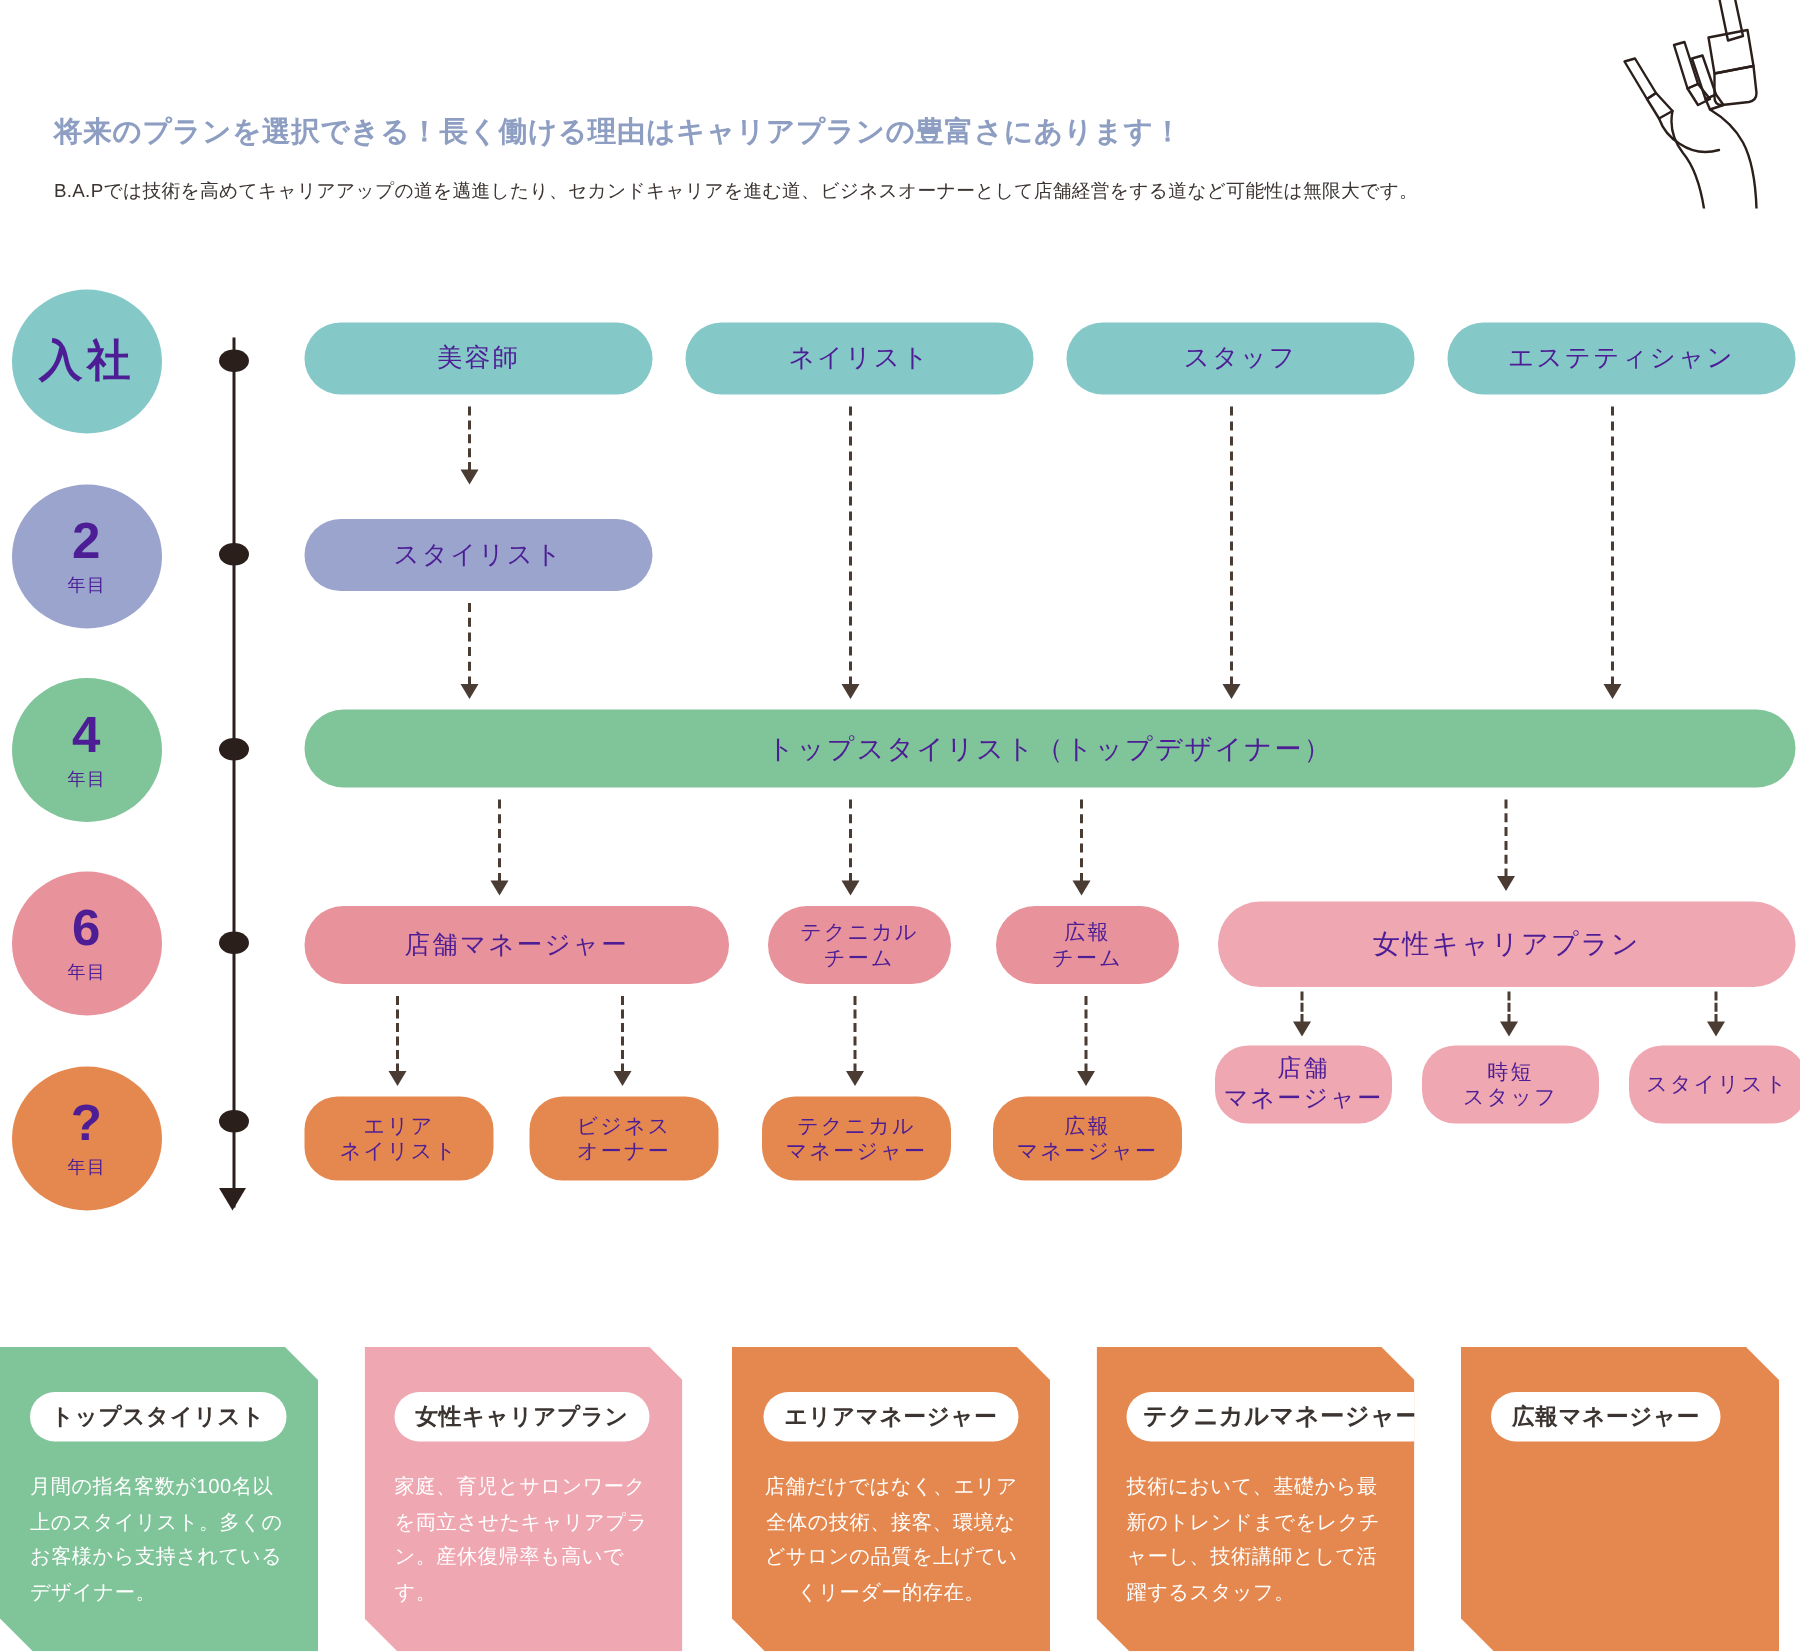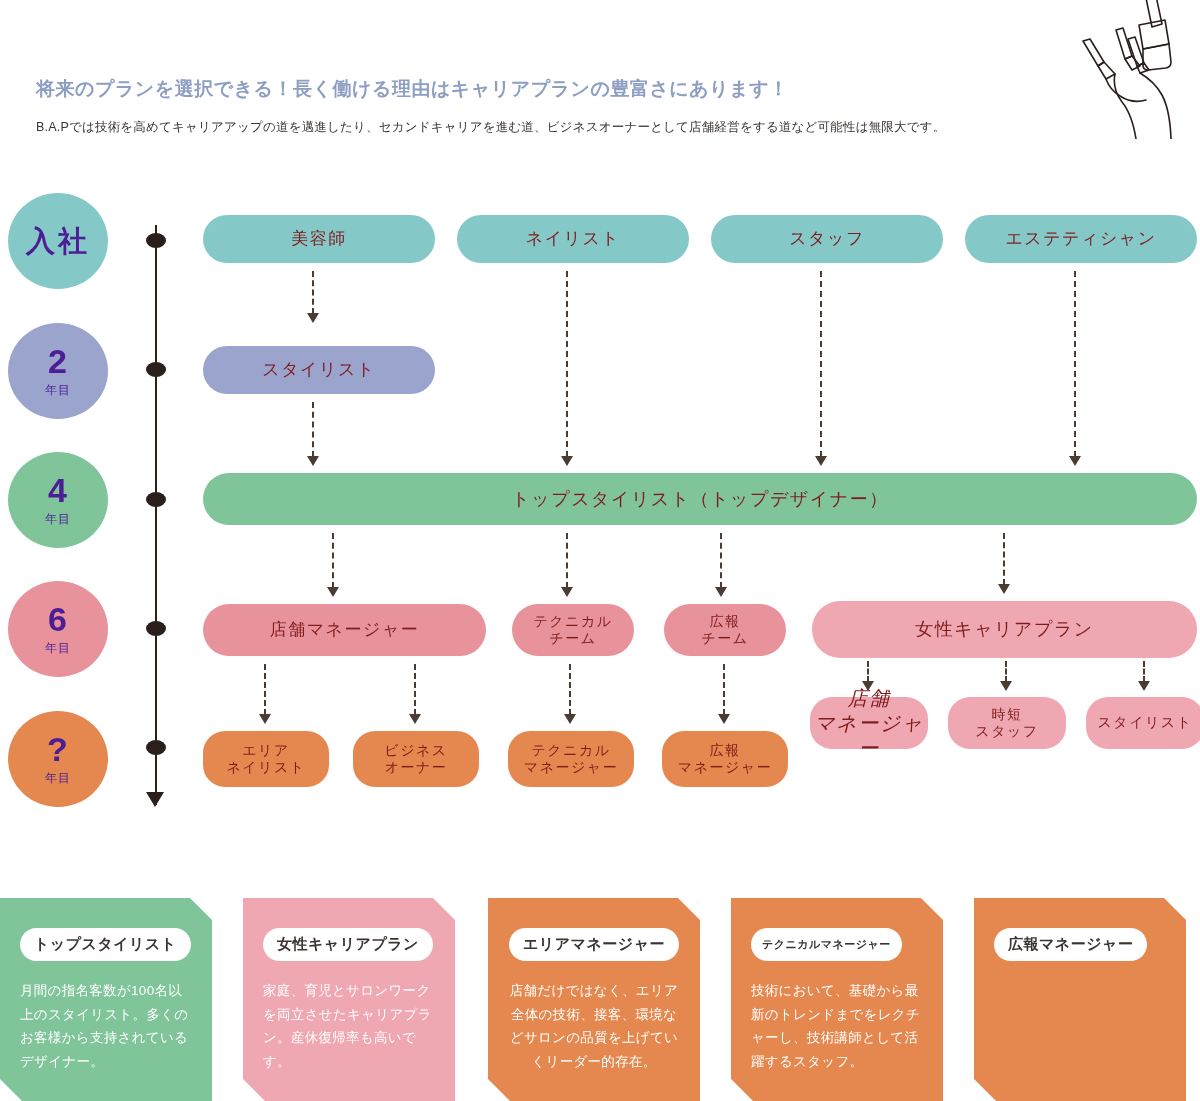--- a/index.html
+++ b/index.html
@@ -46,21 +46,21 @@
   }
   .stage-main { font-size: 34px; font-weight: bold; line-height: 1; letter-spacing: 1px; }
   .stage-main.kanji { font-size: 29px; letter-spacing: 3px; }
   .stage-sub { font-size: 12px; margin-top: 4px; letter-spacing: 1px; }
 
   
   .node {
     position: absolute;
     display: flex; align-items: center; justify-content: center;
     text-align: center;
-    color: #7f1d1d;
+    color: #4c1d95;
     line-height: 1.25;
     letter-spacing: 1.5px;
   }
 
   
   .arrow { position: absolute; }
   .arrow .stem {
     position: absolute; left: 50%; top: 0; transform: translateX(-50%);
     width: 0; border-left: 2px dashed #4a3b33; height: calc(100% - 9px);
   }
@@ -77,21 +77,21 @@
     padding: 30px 20px 0 20px;
     clip-path: polygon(0 0, calc(100% - 22px) 0, 100% 22px, 100% 100%, 22px 100%, 0 calc(100% - 22px));
   }
   .card-badge {
     display: inline-flex; align-items: center; justify-content: center;
     background: #ffffff; border-radius: 20px;
     height: 33px; padding: 0 14px;
     font-size: 15px; font-weight: bold; color: #3b3431;
     letter-spacing: 0.5px; white-space: nowrap;
   }
-  .card-badge.small { font-size: 11px; padding: 0 11px; }
+  .card-badge.small { font-size: 16px; padding: 0 11px; }
   .card-body {
     margin-top: 18px; color: #ffffff;
     font-size: 13.5px; line-height: 1.75; letter-spacing: 0.3px;
   }
 </style>
 </head>
 <body>
 
 <div id="root">
 
@@ -230,21 +230,21 @@
 チーム</div>
       <div class="node" style="left: 812px; top: 601px; width: 385px; height: 57px; border-radius: 28px; background: rgb(239, 167, 178); font-size: 18px; white-space: pre-line;">女性キャリアプラン</div>
       <div class="node" style="left: 203px; top: 731px; width: 126px; height: 56px; border-radius: 22px; background: rgb(229, 136, 79); font-size: 14px; white-space: pre-line;">エリア
 ネイリスト</div>
       <div class="node" style="left: 353px; top: 731px; width: 126px; height: 56px; border-radius: 22px; background: rgb(229, 136, 79); font-size: 14px; white-space: pre-line;">ビジネス
 オーナー</div>
       <div class="node" style="left: 508px; top: 731px; width: 126px; height: 56px; border-radius: 22px; background: rgb(229, 136, 79); font-size: 14px; white-space: pre-line;">テクニカル
 マネージャー</div>
       <div class="node" style="left: 662px; top: 731px; width: 126px; height: 56px; border-radius: 22px; background: rgb(229, 136, 79); font-size: 14px; white-space: pre-line;">広報
 マネージャー</div>
-      <div class="node" style="left: 810px; top: 697px; width: 118px; height: 52px; border-radius: 22px; background: rgb(239, 167, 178); font-size: 20px; white-space: pre-line; font-style: italic;">店舗
+      <div class="node" style="left: 810px; top: 697px; width: 118px; height: 52px; border-radius: 22px; background: rgb(239, 167, 178); font-size: 16px; white-space: pre-line;">店舗
 マネージャー</div>
       <div class="node" style="left: 948px; top: 697px; width: 118px; height: 52px; border-radius: 22px; background: rgb(239, 167, 178); font-size: 14px; white-space: pre-line;">時短
 スタッフ</div>
       <div class="node" style="left: 1086px; top: 697px; width: 118px; height: 52px; border-radius: 22px; background: rgb(239, 167, 178); font-size: 14px; white-space: pre-line;">スタイリスト</div>
     </div>
 
   <div id="cards">
       <div class="card" style="left: 0px; background: rgb(128, 196, 154);"><div class="card-badge">トップスタイリスト</div><div class="card-body">月間の指名客数が100名以上のスタイリスト。多くのお客様から支持されているデザイナー。</div></div>
       <div class="card" style="left: 243px; background: rgb(239, 167, 178);"><div class="card-badge">女性キャリアプラン</div><div class="card-body">家庭、育児とサロンワークを両立させたキャリアプラン。産休復帰率も高いです。</div></div>
       <div class="card" style="left: 488px; background: rgb(229, 136, 79); text-align: center;"><div class="card-badge">エリアマネージャー</div><div class="card-body">店舗だけではなく、エリア全体の技術、接客、環境などサロンの品質を上げていくリーダー的存在。</div></div>

